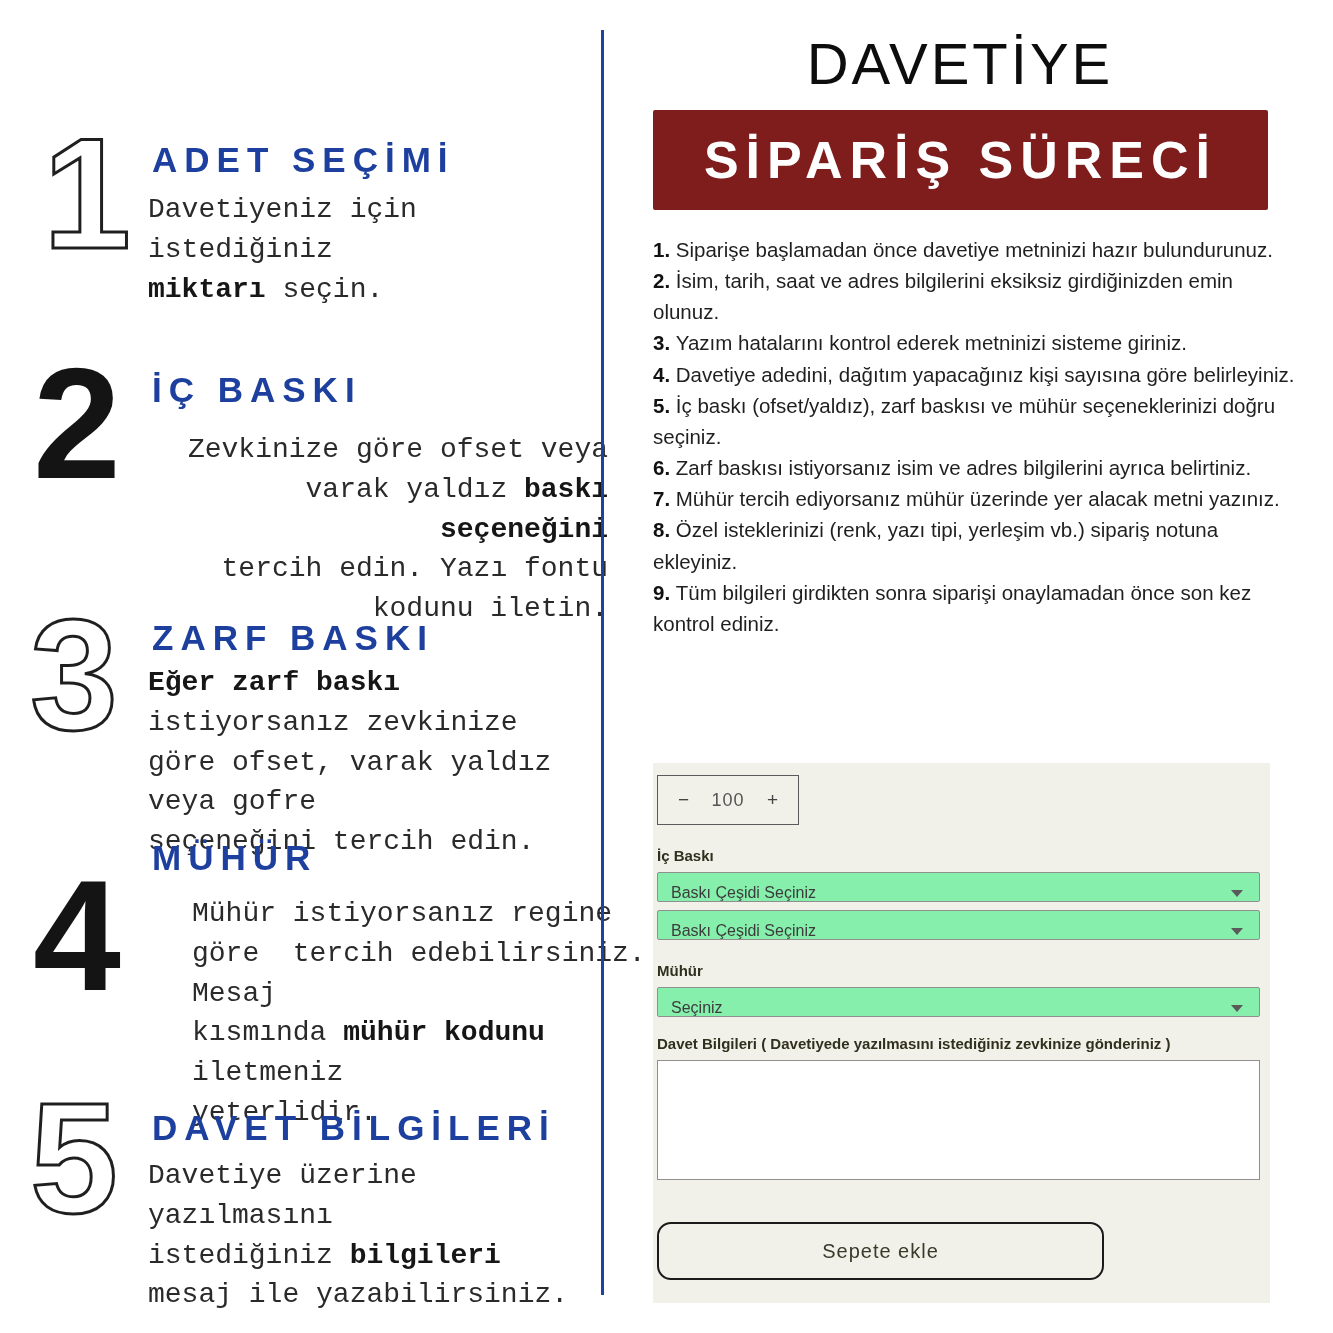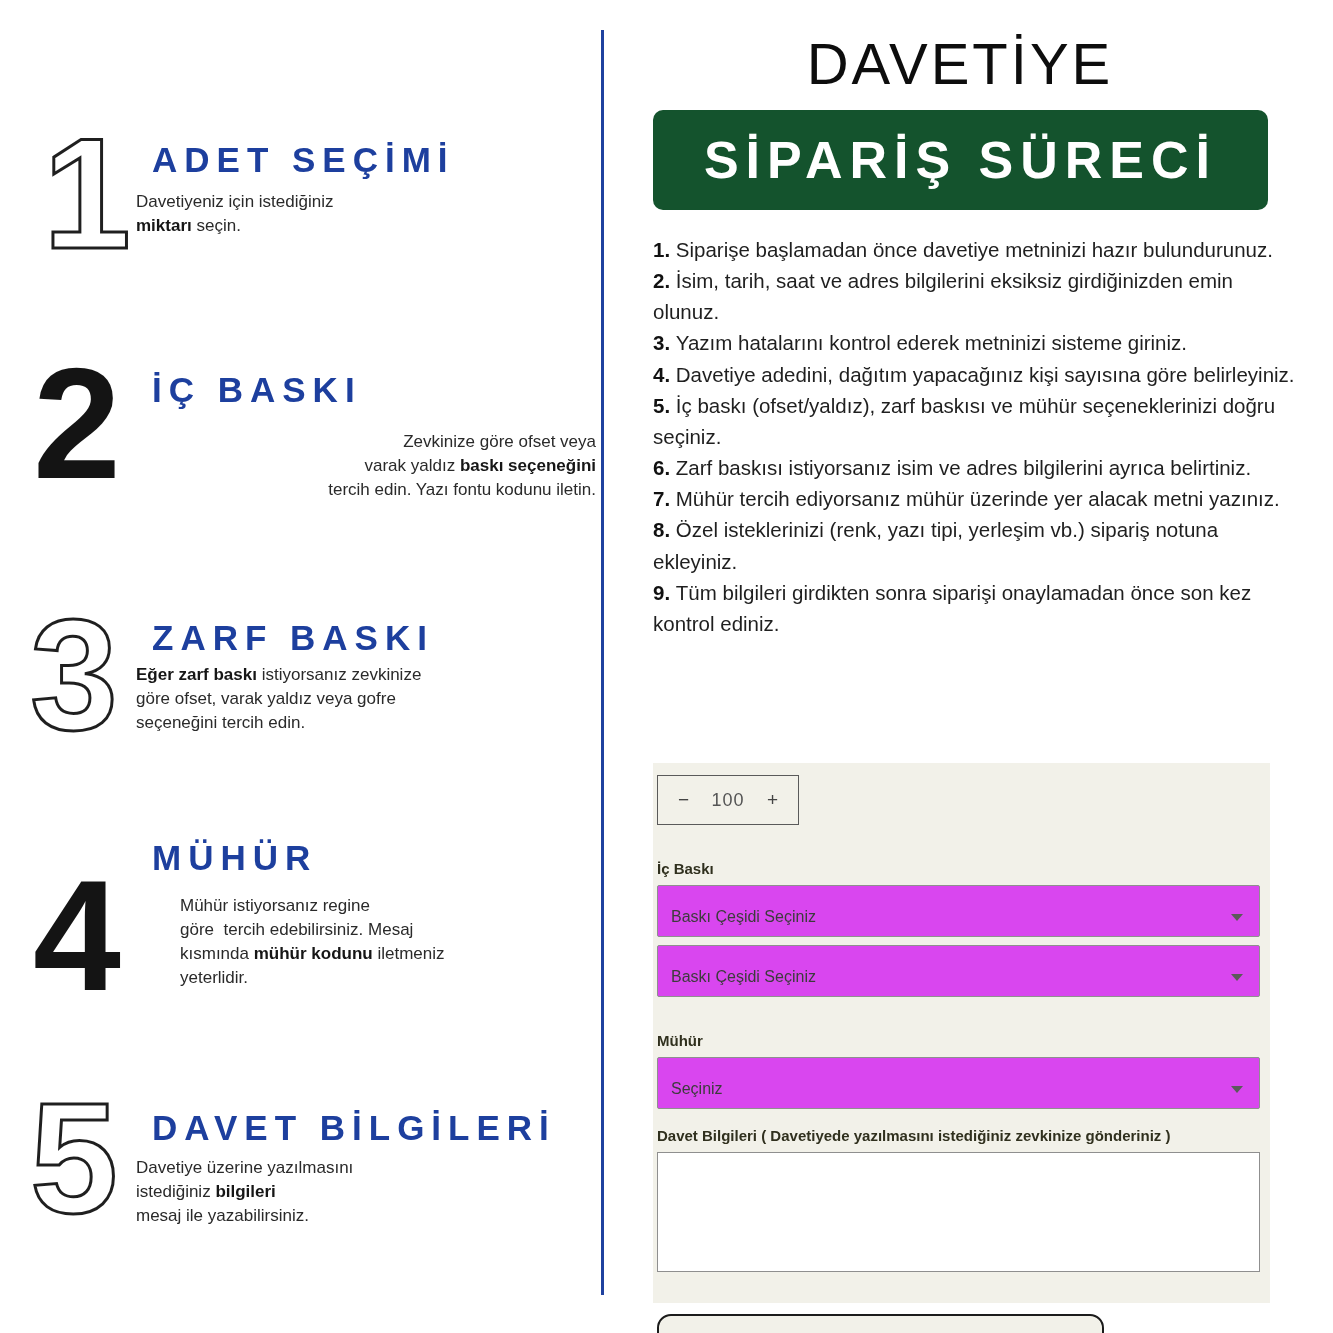--- a/index.html
+++ b/index.html
@@ -9,49 +9,49 @@
 
   
   .step { position:absolute; }
   .step-num { position:absolute; font-weight:bold; font-size:158px; line-height:0.8;
               font-family:"Liberation Sans", sans-serif; letter-spacing:-4px;
               text-align:center; width:120px; }
   .num-solid   { color:#141414; }
   .num-outline { color:#fff; -webkit-text-stroke:3px #1f1f1f; }
   .step-title { position:absolute; left:152px; top:0; color:#1d3f9e; font-weight:bold;
                 font-size:35px; letter-spacing:7px; white-space:nowrap; }
-  .step-body { position:absolute; left:136px; font-size:17px; line-height:1.42;
-               color:#2a2a2a; white-space:pre-line; width:460px; }
+  .step-body { position:absolute; left:148px; font-size:28px; line-height:1.42;
+               color:#2a2a2a; white-space:pre-line; width:460px;font-family:Liberation Mono, monospace; }
   .step-body b { color:#161616; }
 
   
   .vdivider { position:absolute; left:601px; top:30px; width:3px; height:1265px;
               background:#1f419f; }
   .doc-title { position:absolute; left:650px; top:30px; width:620px; text-align:center;
                font-size:58px; letter-spacing:3px; color:#0d0d0d; font-weight:400; }
   .banner { position:absolute; left:653px; top:110px; width:615px; height:100px;
-            background:#14532d; border-radius:10px; display:flex; align-items:center;
+            background:#7f1d1d; border-radius:2px; display:flex; align-items:center;
             justify-content:center; }
   .banner span { color:#fff; font-weight:bold; font-size:52px; letter-spacing:7px;
                  white-space:nowrap; }
 
   .instructions { position:absolute; left:653px; top:234px; width:648px; }
   .instructions p { font-size:20.5px; line-height:1.52; color:#1f1f1f; }
   .instructions b { color:#111; }
 
   
   .panel { position:absolute; left:653px; top:763px; width:617px; height:540px;
            background:#f2f1e9; padding:12px 14px 0 4px; }
   .stepper { width:142px; height:50px; border:1px solid #5a5a5a; display:flex;
              align-items:center; justify-content:space-between; padding:0 20px;
              color:#4a4a4a; font-size:18px; }
   .stepper .qty { color:#555; font-size:18px; letter-spacing:1px; }
   .stepper .sbtn { cursor:default; font-size:19px; color:#444; }
-  .f-label { margin-top:35px; font-size:15px; font-weight:bold; color:#30301e; }
-  .f-select { margin-top:8px; height:52px; width:603px; background:#d946ef;
+  .f-label { margin-top:22px; font-size:15px; font-weight:bold; color:#30301e; }
+  .f-select { margin-top:8px; height:30px; width:603px; background:#86efac;
               border:1px solid #8f8f8f; border-radius:2px; display:flex;
               align-items:center; justify-content:space-between; padding:12px 16px 0 13px; }
   .f-select .val { font-size:16px; color:#3c3c3c; }
   .caret { width:0; height:0; border-left:6px solid transparent;
            border-right:6px solid transparent; border-top:7px solid #5a5a5a; }
   .f-textarea { margin-top:8px; width:603px; height:120px; background:#fff;
                 border:1px solid #8f8f8f; resize:none; font-family:"Liberation Sans",sans-serif; }
   .submit { margin-top:38px; width:447px; height:58px; background:#f2f1e9;
             border:2px solid #1b1b1b; border-radius:14px; font-size:20px;
             color:#3a3a2a; letter-spacing:1px; font-family:"Liberation Sans",sans-serif; }

